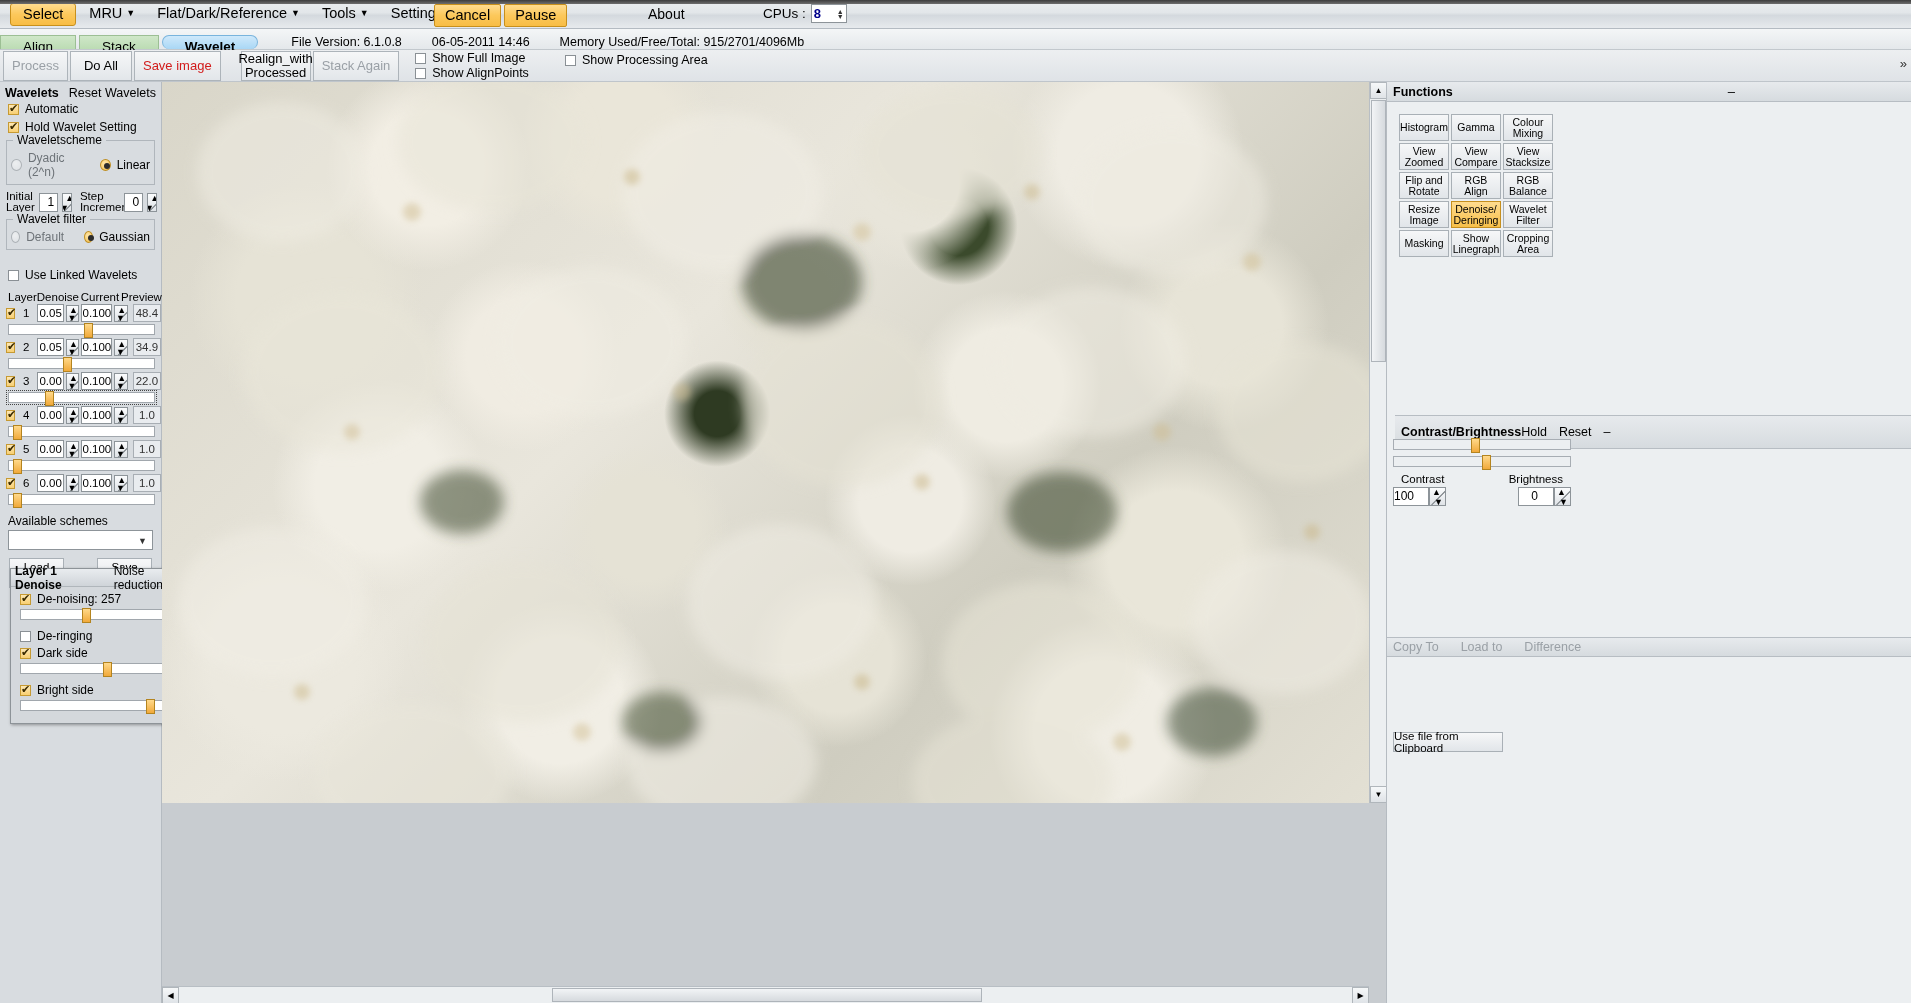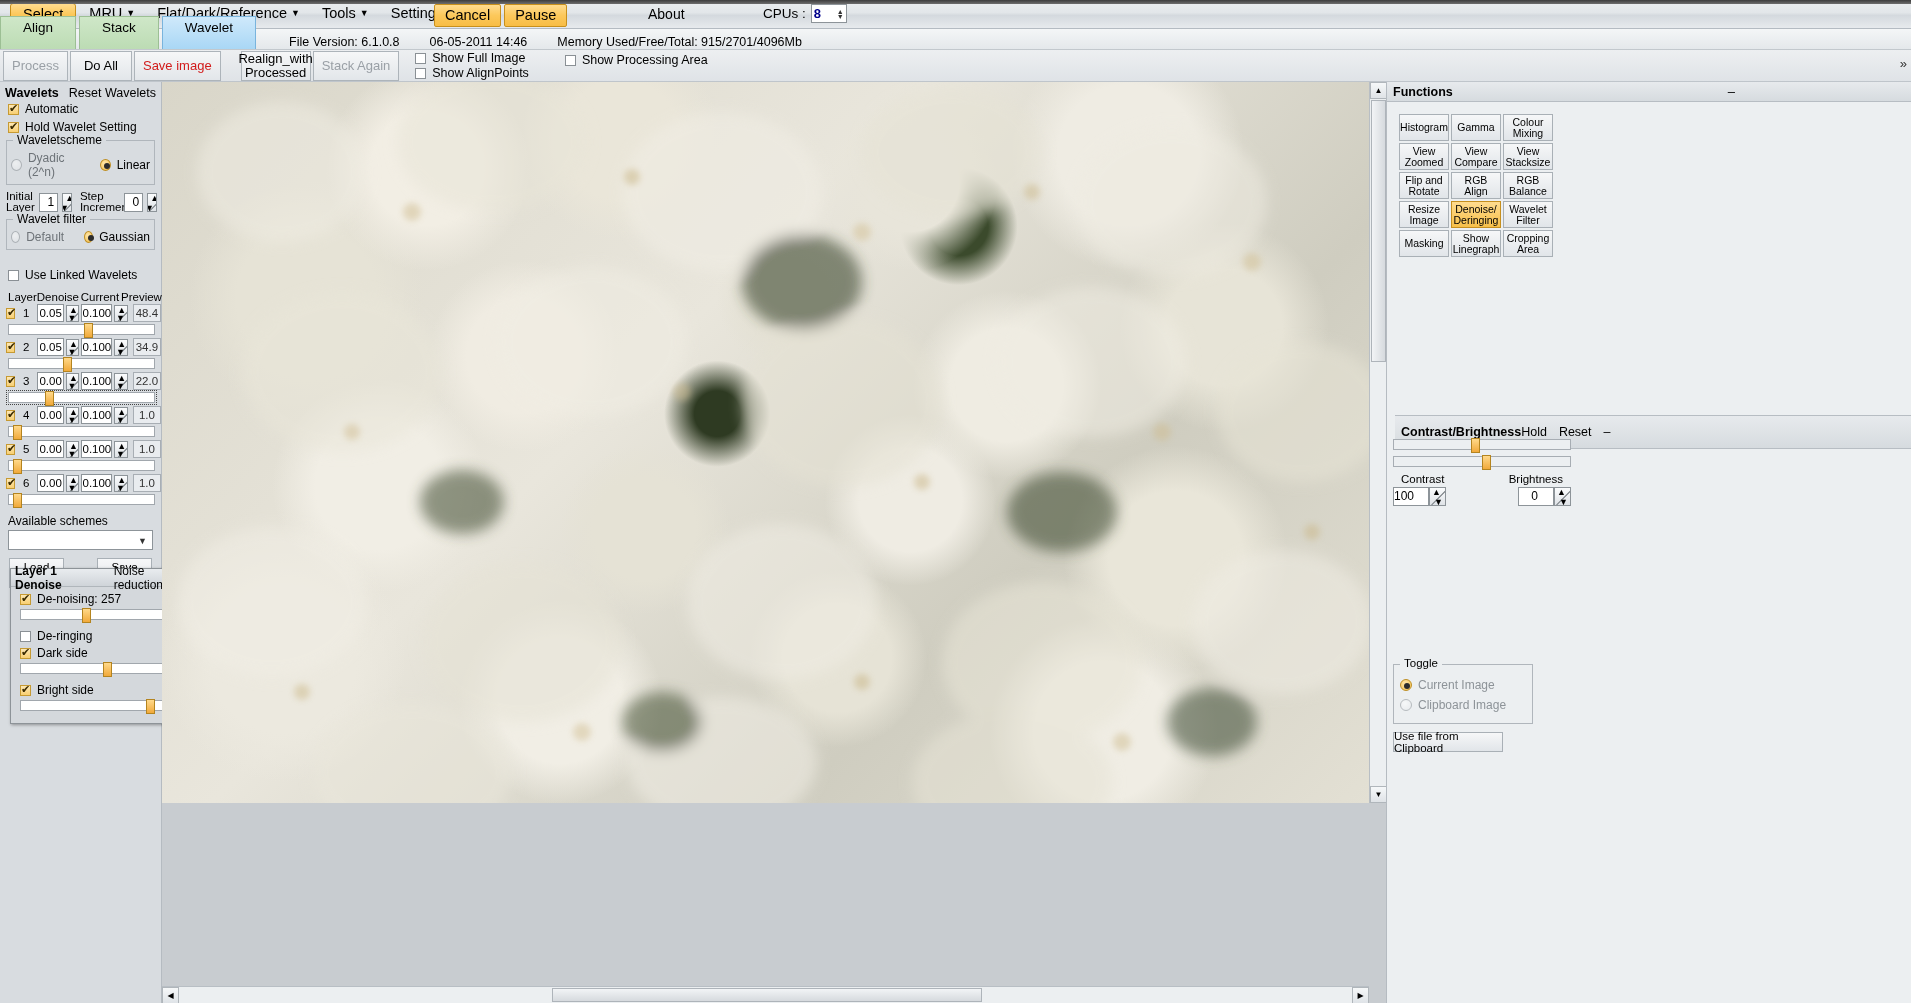--- a/index.html
+++ b/index.html
@@ -52,28 +52,28 @@
   .spinner { display:flex; flex-direction:column; line-height:5px; font-size:7px; color:#333;}
 
   
   .tabbar {
     position:absolute; left:0; top:29px; width:1911px; height:21px;
     background: linear-gradient(to bottom,#f4f6f7,#e4e8eb);
     border-bottom:1px solid #c2c8cd;
     display:flex; align-items:flex-end;
   }
   .tab {
-    height: 33px; line-height: 21px; padding: 0 22px; font-size:13.5px;
+    height: 14px; line-height: 21px; padding: 0 22px; font-size:13.5px;
     background: linear-gradient(to bottom,#cfe7c8,#bcdcb4);
     border: 1px solid #9cbf94; border-bottom:none; margin-right:3px;
     text-align:center; cursor:default;
   }
   .tab.active {
     background: linear-gradient(to bottom,#cfe9fb,#a9d7f5);
-    border-color:#79b4dd; font-weight:normal;
+    border-color:#79b4dd; font-weight:bold;border-radius:8px;
   }
   .info-text { font-size:12.5px; margin-left:30px; white-space:nowrap; }
 
   
   .actionbar {
     position:absolute; left:0; top:50px; width:1911px; height:32px;
     background: linear-gradient(to bottom,#edeff1,#dfe3e7);
     border-bottom:1px solid #bfc5cb;
     display:flex; align-items:center;
   }
@@ -763,29 +763,23 @@
         <span class="cb-num">
           <span class="cb-numbox">0</span>
           <span class="spinbtn">
               <span class="up">▲</span>
               <span class="dn">▼</span>
             </span>
         </span>
       </div>
     </div>
 
-
-    <div class="toggle-box">
-      <span class="gtitle">Toggle</span>
-      <div class="tg-row">
-        <span class="radio on"></span>
-        <span style="color:#8d9398;">Current Image</span>
-      </div>
-      <div class="tg-row">
-        <span class="radio dim"></span>
-        <span style="color:#8d9398;">Clipboard Image</span>
-      </div>
-    </div>
+    <div class="copyto-head">
+      <span class="dim">Copy To</span>
+      <span class="dim">Load to</span>
+      <span class="dim">Difference</span>
+    </div>
+
 
     <div class="clipbtn">Use file from Clipboard</div>
   </div>
 
 </div>
 
 </body></html>

